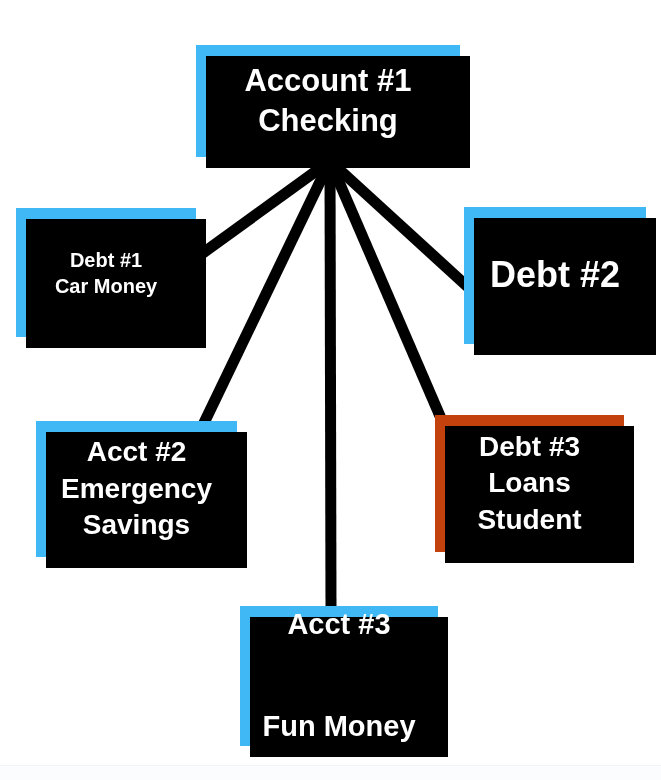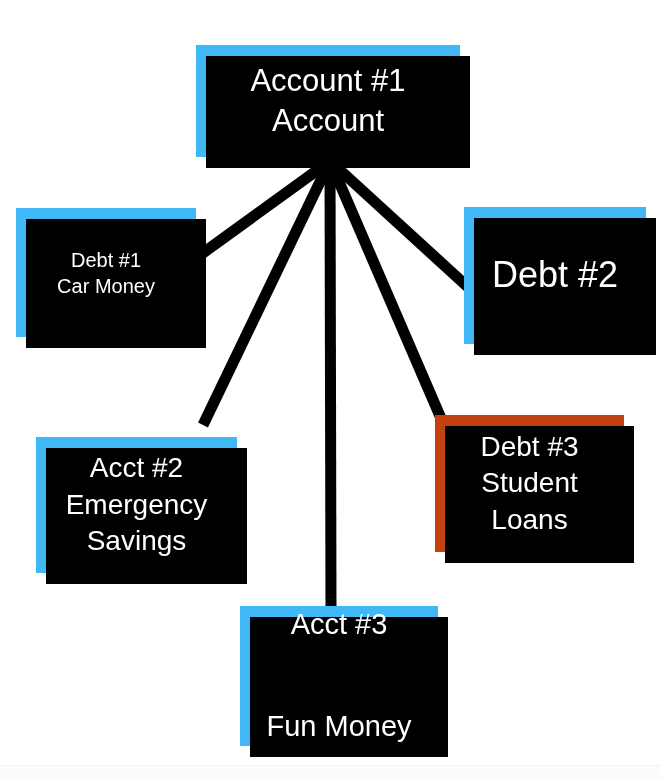--- a/index.html
+++ b/index.html
@@ -46,20 +46,21 @@
     top: 11px;
     right: -10px;
     bottom: -11px;
     background: #000000;
     z-index: -1;
   }
   .node .label-line {
     position: relative;
     z-index: 2;
     display: block;
+    font-weight: bold;
   }
   .bottom-band {
     position: absolute;
     left: 0;
     width: 661px;
     background: #fbfcfd;
     border-top: 1px solid #f2f4f6;
     z-index: 1;
   }
 </style>
@@ -72,46 +73,46 @@
       <line x1="330" y1="161" x2="203" y2="253" stroke="#000000" stroke-width="11" stroke-linecap="butt"></line>
       <line x1="330" y1="161" x2="203" y2="425" stroke="#000000" stroke-width="11" stroke-linecap="butt"></line>
       <line x1="330" y1="161" x2="331" y2="612" stroke="#000000" stroke-width="11" stroke-linecap="butt"></line>
       <line x1="330" y1="161" x2="443" y2="423" stroke="#000000" stroke-width="11" stroke-linecap="butt"></line>
       <line x1="330" y1="161" x2="470" y2="289" stroke="#000000" stroke-width="11" stroke-linecap="butt"></line>
     </svg>
 
   <div class="node" style="left: 196px; top: 45px; width: 264px; height: 112px; font-size: 31px; background: rgb(63, 184, 245); color: rgb(255, 255, 255);">
     <span class="shadow" style="background: rgb(0, 0, 0); inset: 11px -10px -11px 10px;"></span>
     <span class="label-line">Account #1</span>
-    <span class="label-line">Account</span>
+    <span class="label-line">Checking</span>
   </div>
 
   <div class="node" style="left: 16px; top: 208px; width: 180px; height: 129px; font-size: 20px; background: rgb(63, 184, 245); color: rgb(255, 255, 255);">
     <span class="shadow" style="background: rgb(0, 0, 0); inset: 11px -10px -11px 10px;"></span>
     <span class="label-line">Debt #1</span>
     <span class="label-line">Car Money</span>
   </div>
 
   <div class="node" style="left: 464px; top: 207px; width: 182px; height: 137px; font-size: 36px; background: rgb(63, 184, 245); color: rgb(255, 255, 255);">
     <span class="shadow" style="background: rgb(0, 0, 0); inset: 11px -10px -11px 10px;"></span>
     <span class="label-line">Debt #2</span>
   </div>
 
-  <div class="node" style="left: 36px; top: 421px; width: 201px; height: 136px; font-size: 28px; background: rgb(63, 184, 245); color: rgb(255, 255, 255); margin-top: 16px;">
+  <div class="node" style="left: 36px; top: 421px; width: 201px; height: 136px; font-size: 28px; background: rgb(63, 184, 245); color: rgb(255, 255, 255);">
     <span class="shadow" style="background: rgb(0, 0, 0); inset: 11px -10px -11px 10px;"></span>
     <span class="label-line">Acct #2</span>
     <span class="label-line">Emergency</span>
     <span class="label-line">Savings</span>
   </div>
 
   <div class="node" style="left: 435px; top: 415px; width: 189px; height: 137px; font-size: 28px; background: #c2410c; color: rgb(255, 255, 255);">
     <span class="shadow" style="background: rgb(0, 0, 0); inset: 11px -10px -11px 10px;"></span>
     <span class="label-line">Debt #3</span>
+    <span class="label-line">Loans</span>
     <span class="label-line">Student</span>
-    <span class="label-line">Loans</span>
   </div>
 
   <div class="node" style="left: 240px; top: 606px; width: 198px; height: 140px; font-size: 29px; background: rgb(63, 184, 245); color: rgb(255, 255, 255); justify-content: space-between;">
     <span class="shadow" style="background: rgb(0, 0, 0); inset: 11px -10px -11px 10px;"></span>
     <span class="label-line">Acct #3</span>
     <span class="label-line">Fun Money</span>
   </div>
 
   <div class="bottom-band" style="top: 765px; height: 15px; width: 661px;"></div>
 </div>

